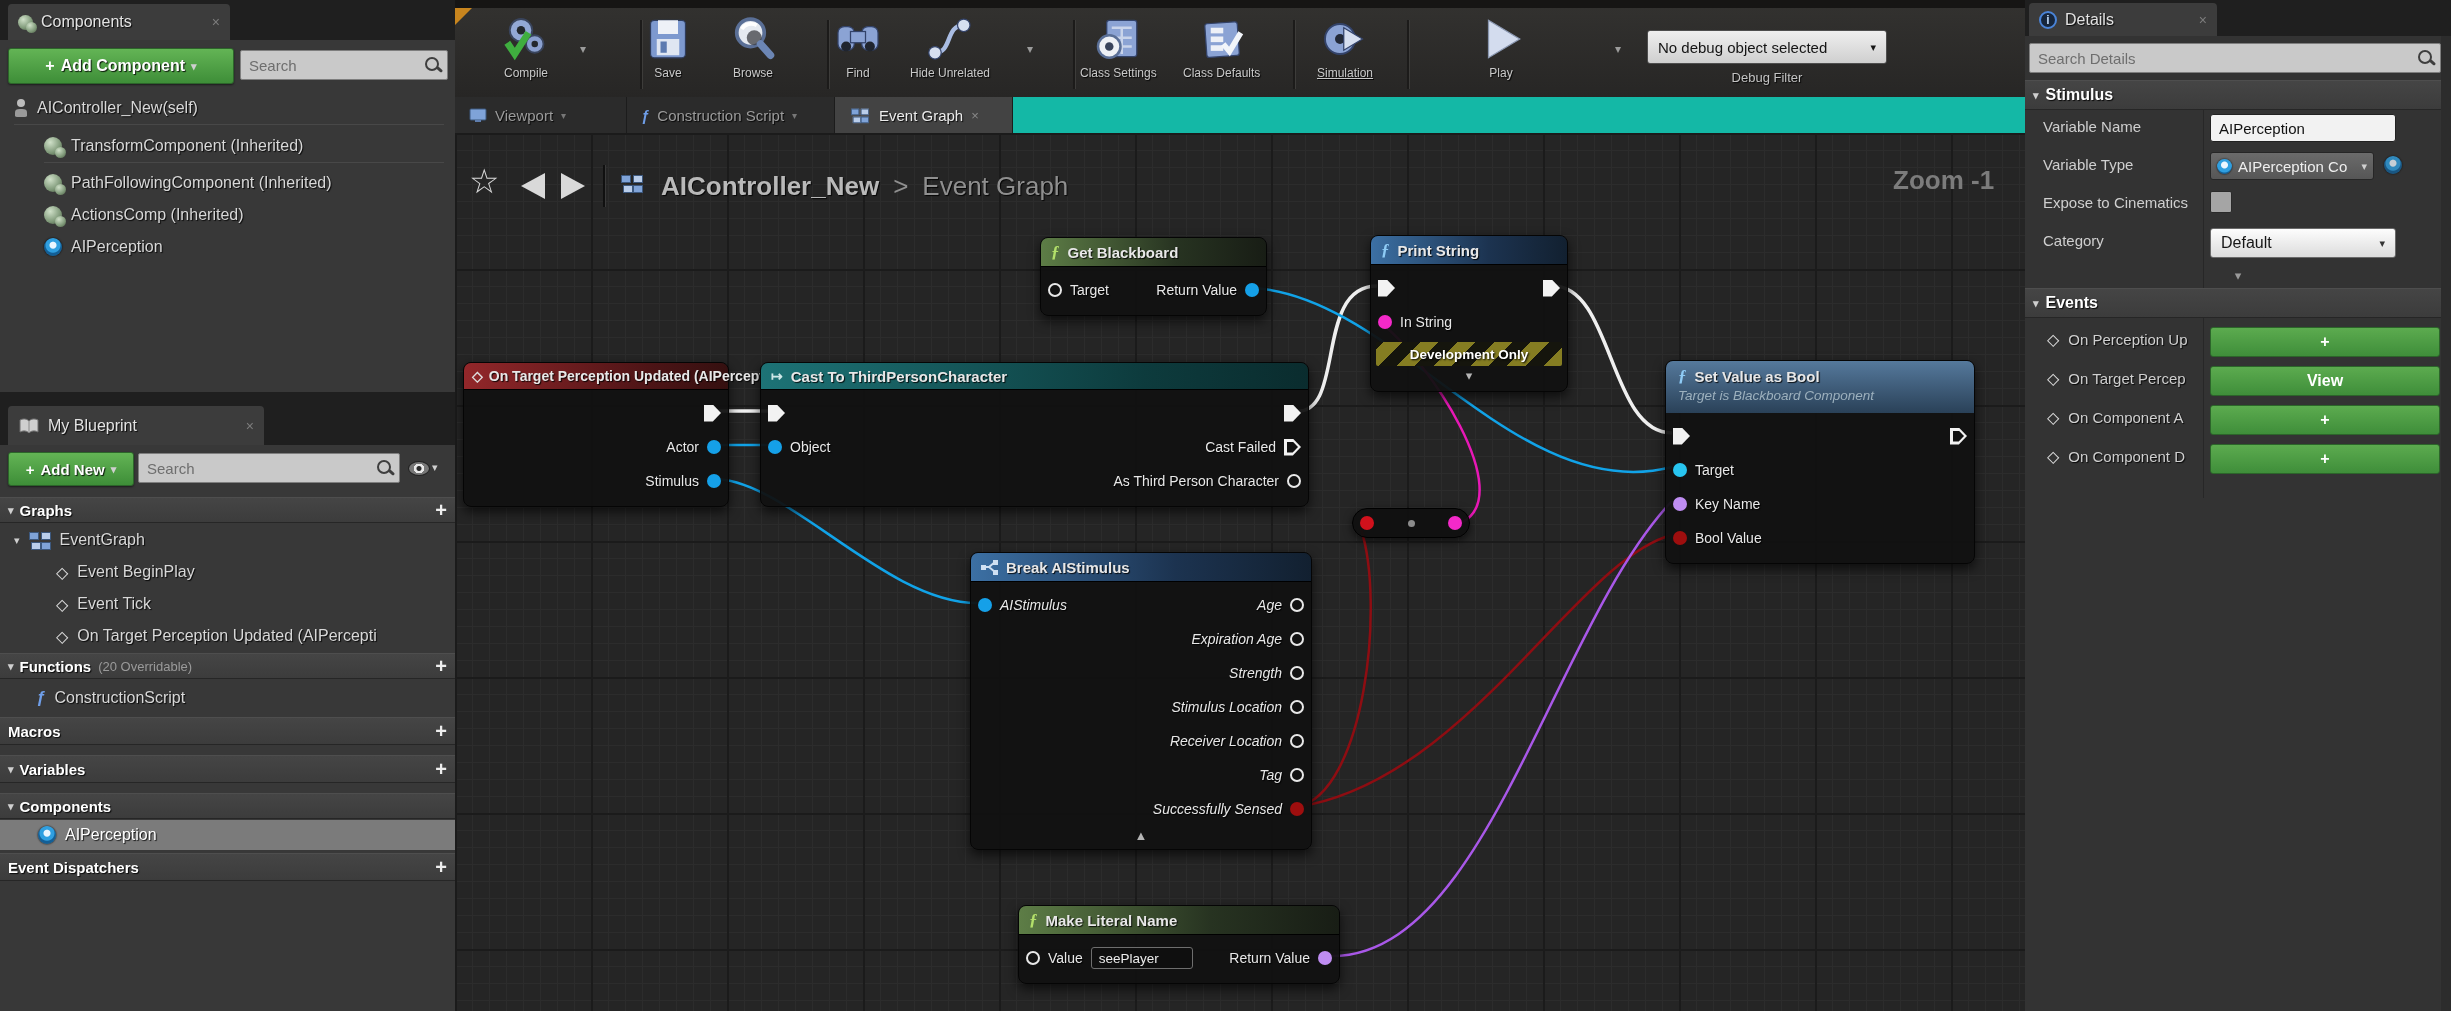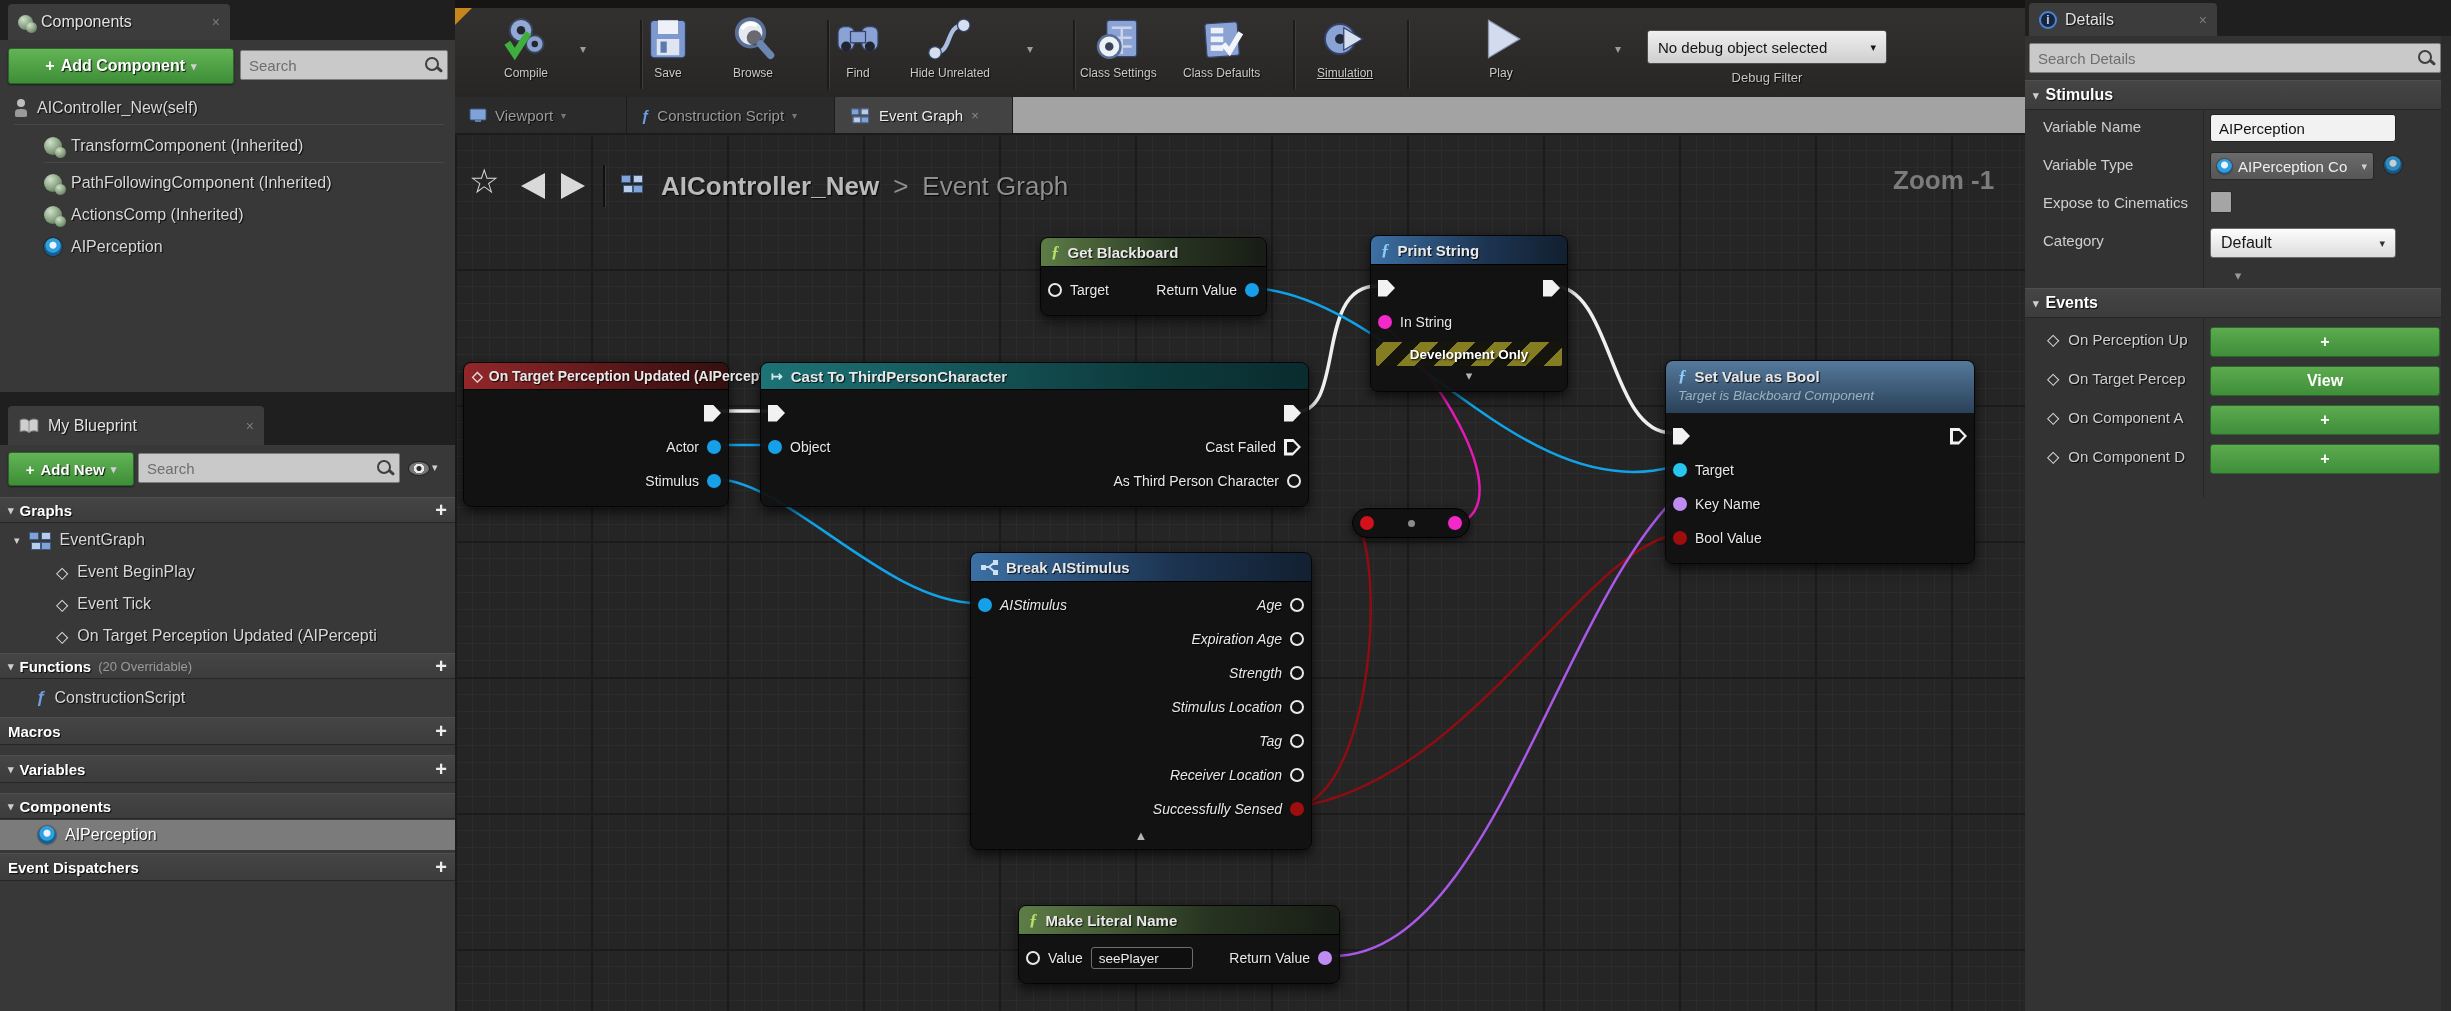--- a/index.html
+++ b/index.html
@@ -352,21 +352,21 @@
   </div>
   <span class="tcaret" style="left:1160px;top:34px;">▾</span>
 
   <div class="debugdd" style="left:1192px;top:22px;width:240px;height:34px;">
     <span>No debug object selected</span>
     <span style="font-size:11px;">▾</span>
   </div>
   <div class="abs tsh" style="left:1192px;top:62px;width:240px;text-align:center;color:#c3c3c3;font-size:13px;">Debug Filter</div>
 </div>
 
-<div class="abs" style="left:455px;top:97px;width:1570px;height:36px;background:#a3a3a3;border-bottom:1px solid #161616;">
+<div class="abs" style="left:455px;top:97px;width:1570px;height:36px;background:#14b8a6;border-bottom:1px solid #161616;">
   <div class="doctab" style="left:0;width:172px;">
     <svg width="18" height="15" viewBox="0 0 18 15">
       <rect x="1" y="1" width="16" height="11" rx="1" fill="#7fa3d8" stroke="#3c587e"></rect>
       <rect x="6" y="12" width="6" height="2" fill="#5f7eae"></rect>
     </svg>
     <span class="tsh">Viewport</span>
     <span class="tri" style="font-size:10px;color:#777;">▾</span>
   </div>
   <div class="doctab" style="left:172px;width:208px;">
     <span class="fnico" style="font-size:15px;">ƒ</span>
@@ -559,28 +559,28 @@
           </span>
         </div>
       <div class="prow">
           <span class="pr">
             <span class="plabel">Stimulus Location</span>
         <span class="pin h c-gold"></span>
           </span>
         </div>
       <div class="prow">
           <span class="pr">
+            <span class="plabel">Receiver Location</span>
+        <span class="pin h c-gold"></span>
+          </span>
+        </div>
+      <div class="prow">
+          <span class="pr">
             <span class="plabel">Tag</span>
         <span class="pin h c-purp"></span>
-          </span>
-        </div>
-      <div class="prow">
-          <span class="pr">
-            <span class="plabel">Receiver Location</span>
-        <span class="pin h c-gold"></span>
           </span>
         </div>
       <div class="prow">
           <span class="pr">
             <span class="plabel">Successfully Sensed</span>
         <span class="pin c-red"></span>
           </span>
         </div>
       <div class="centertri">▲</div>
     </div>

